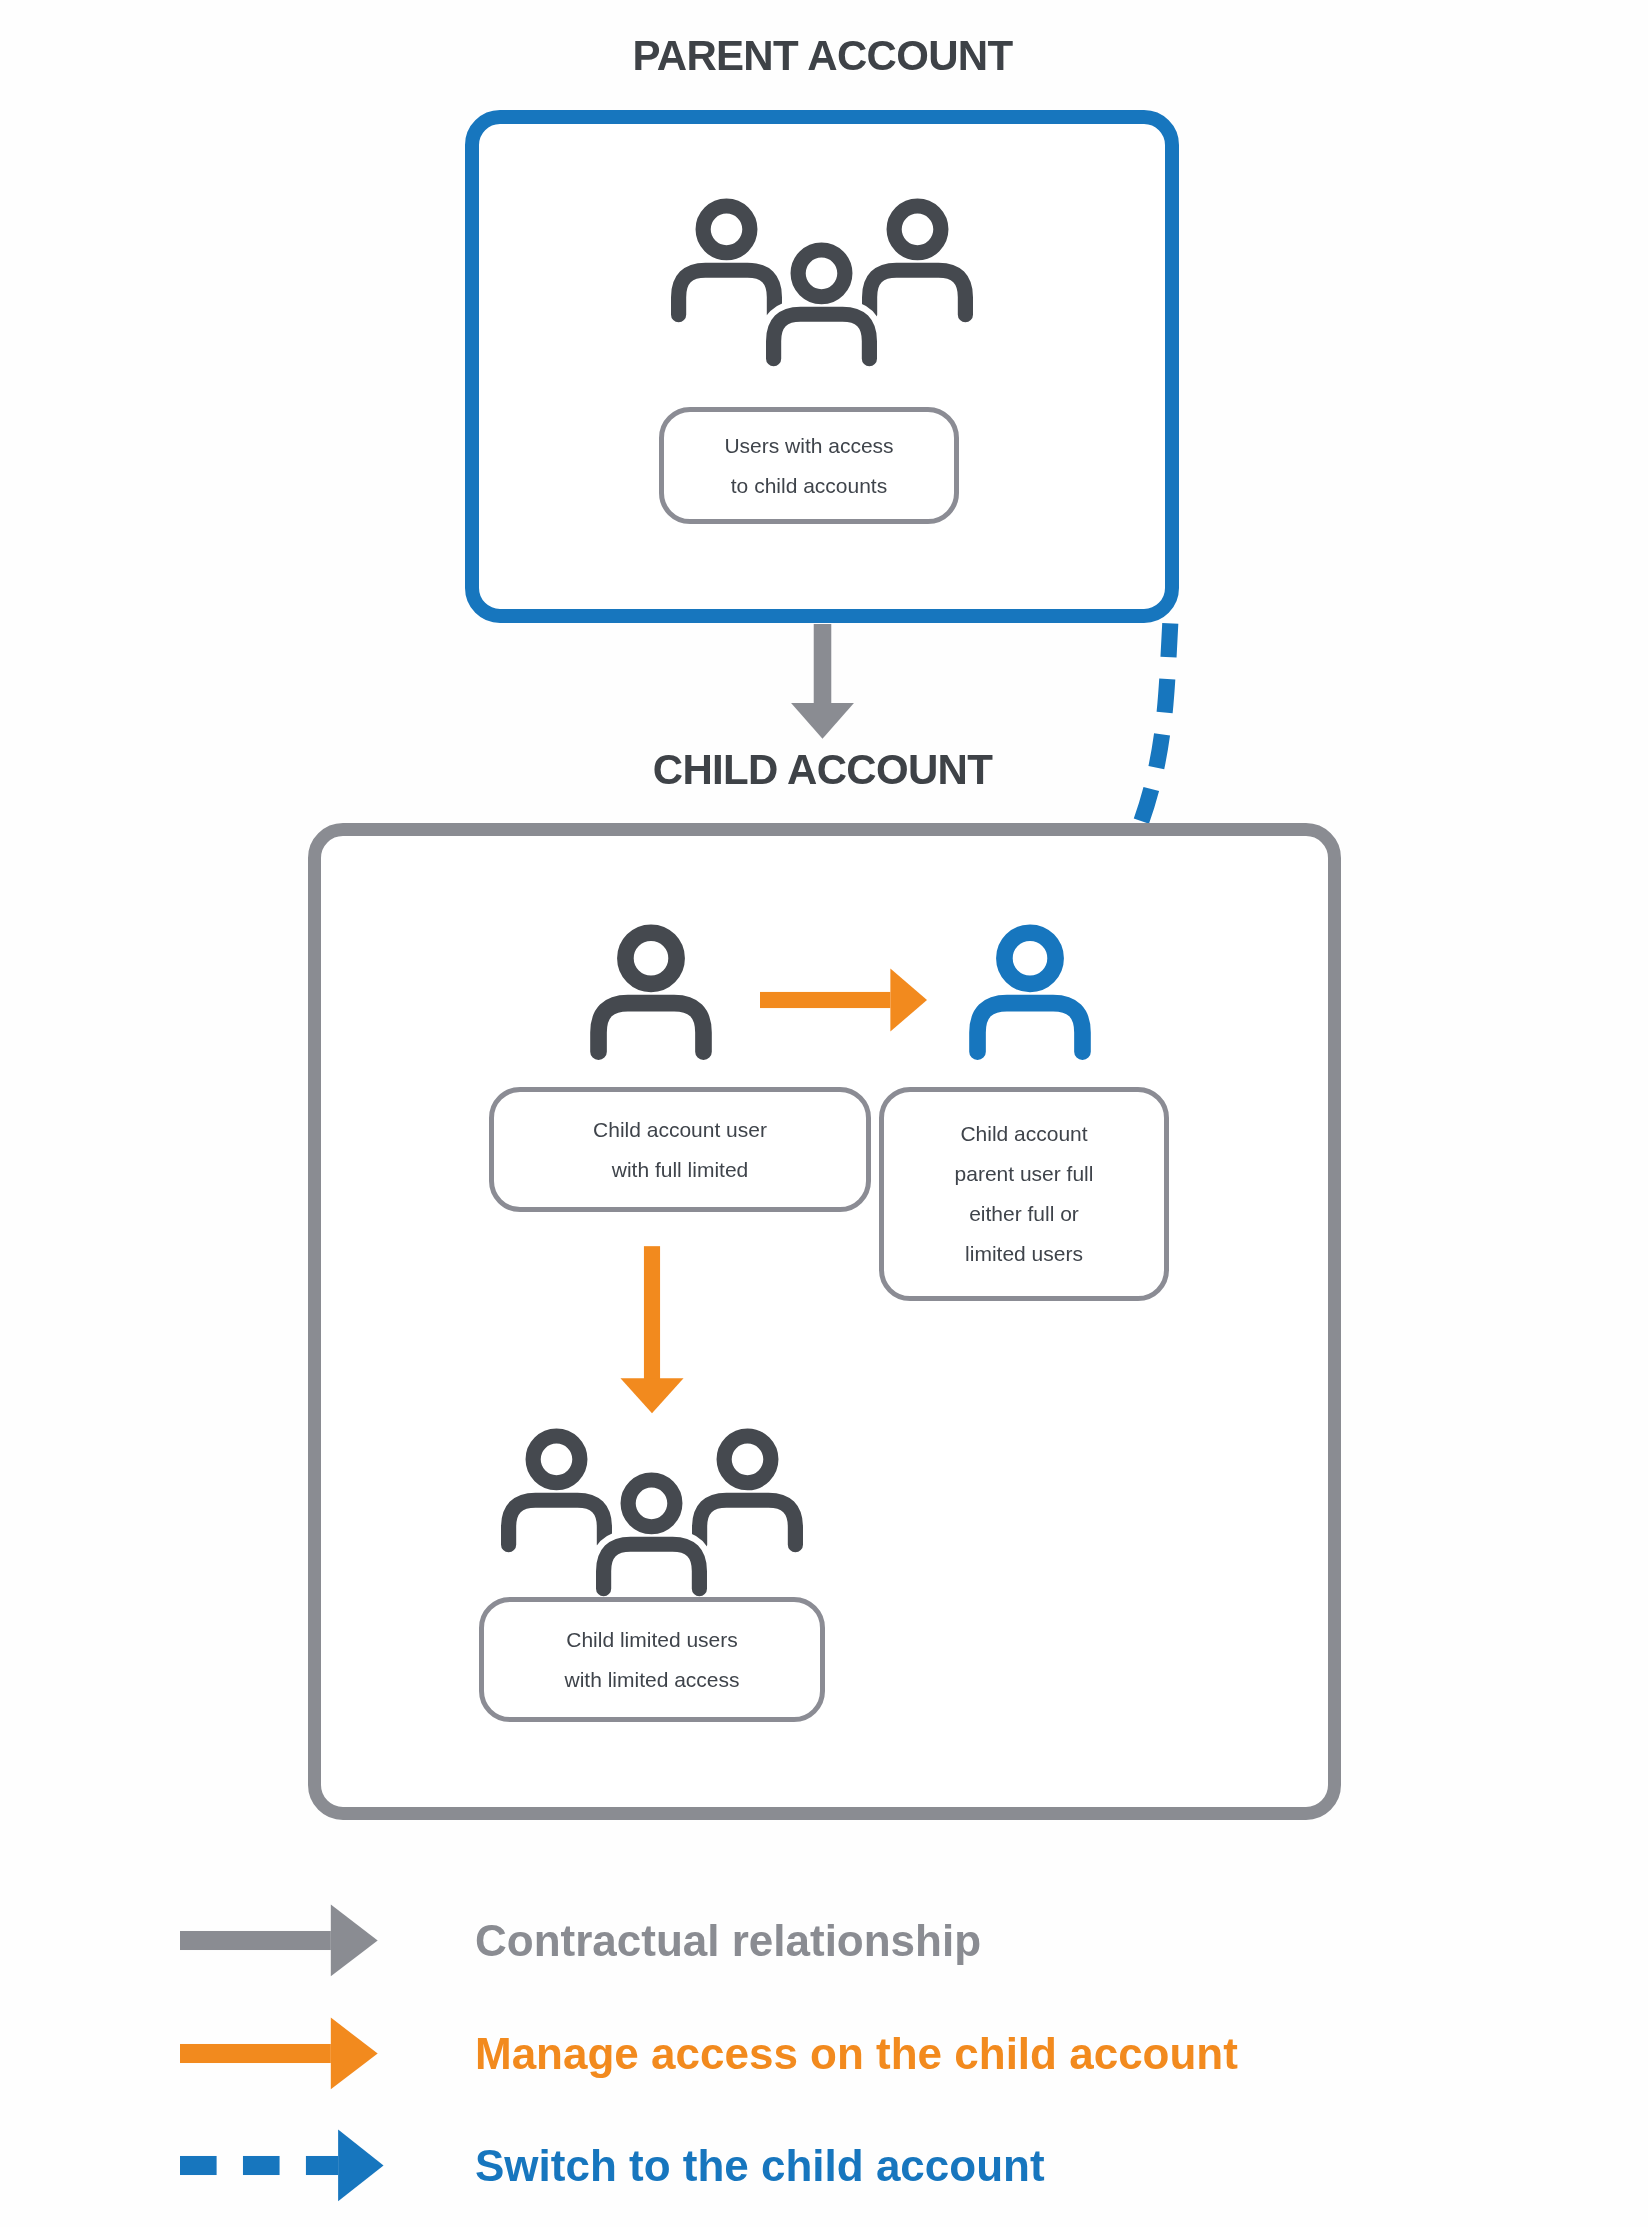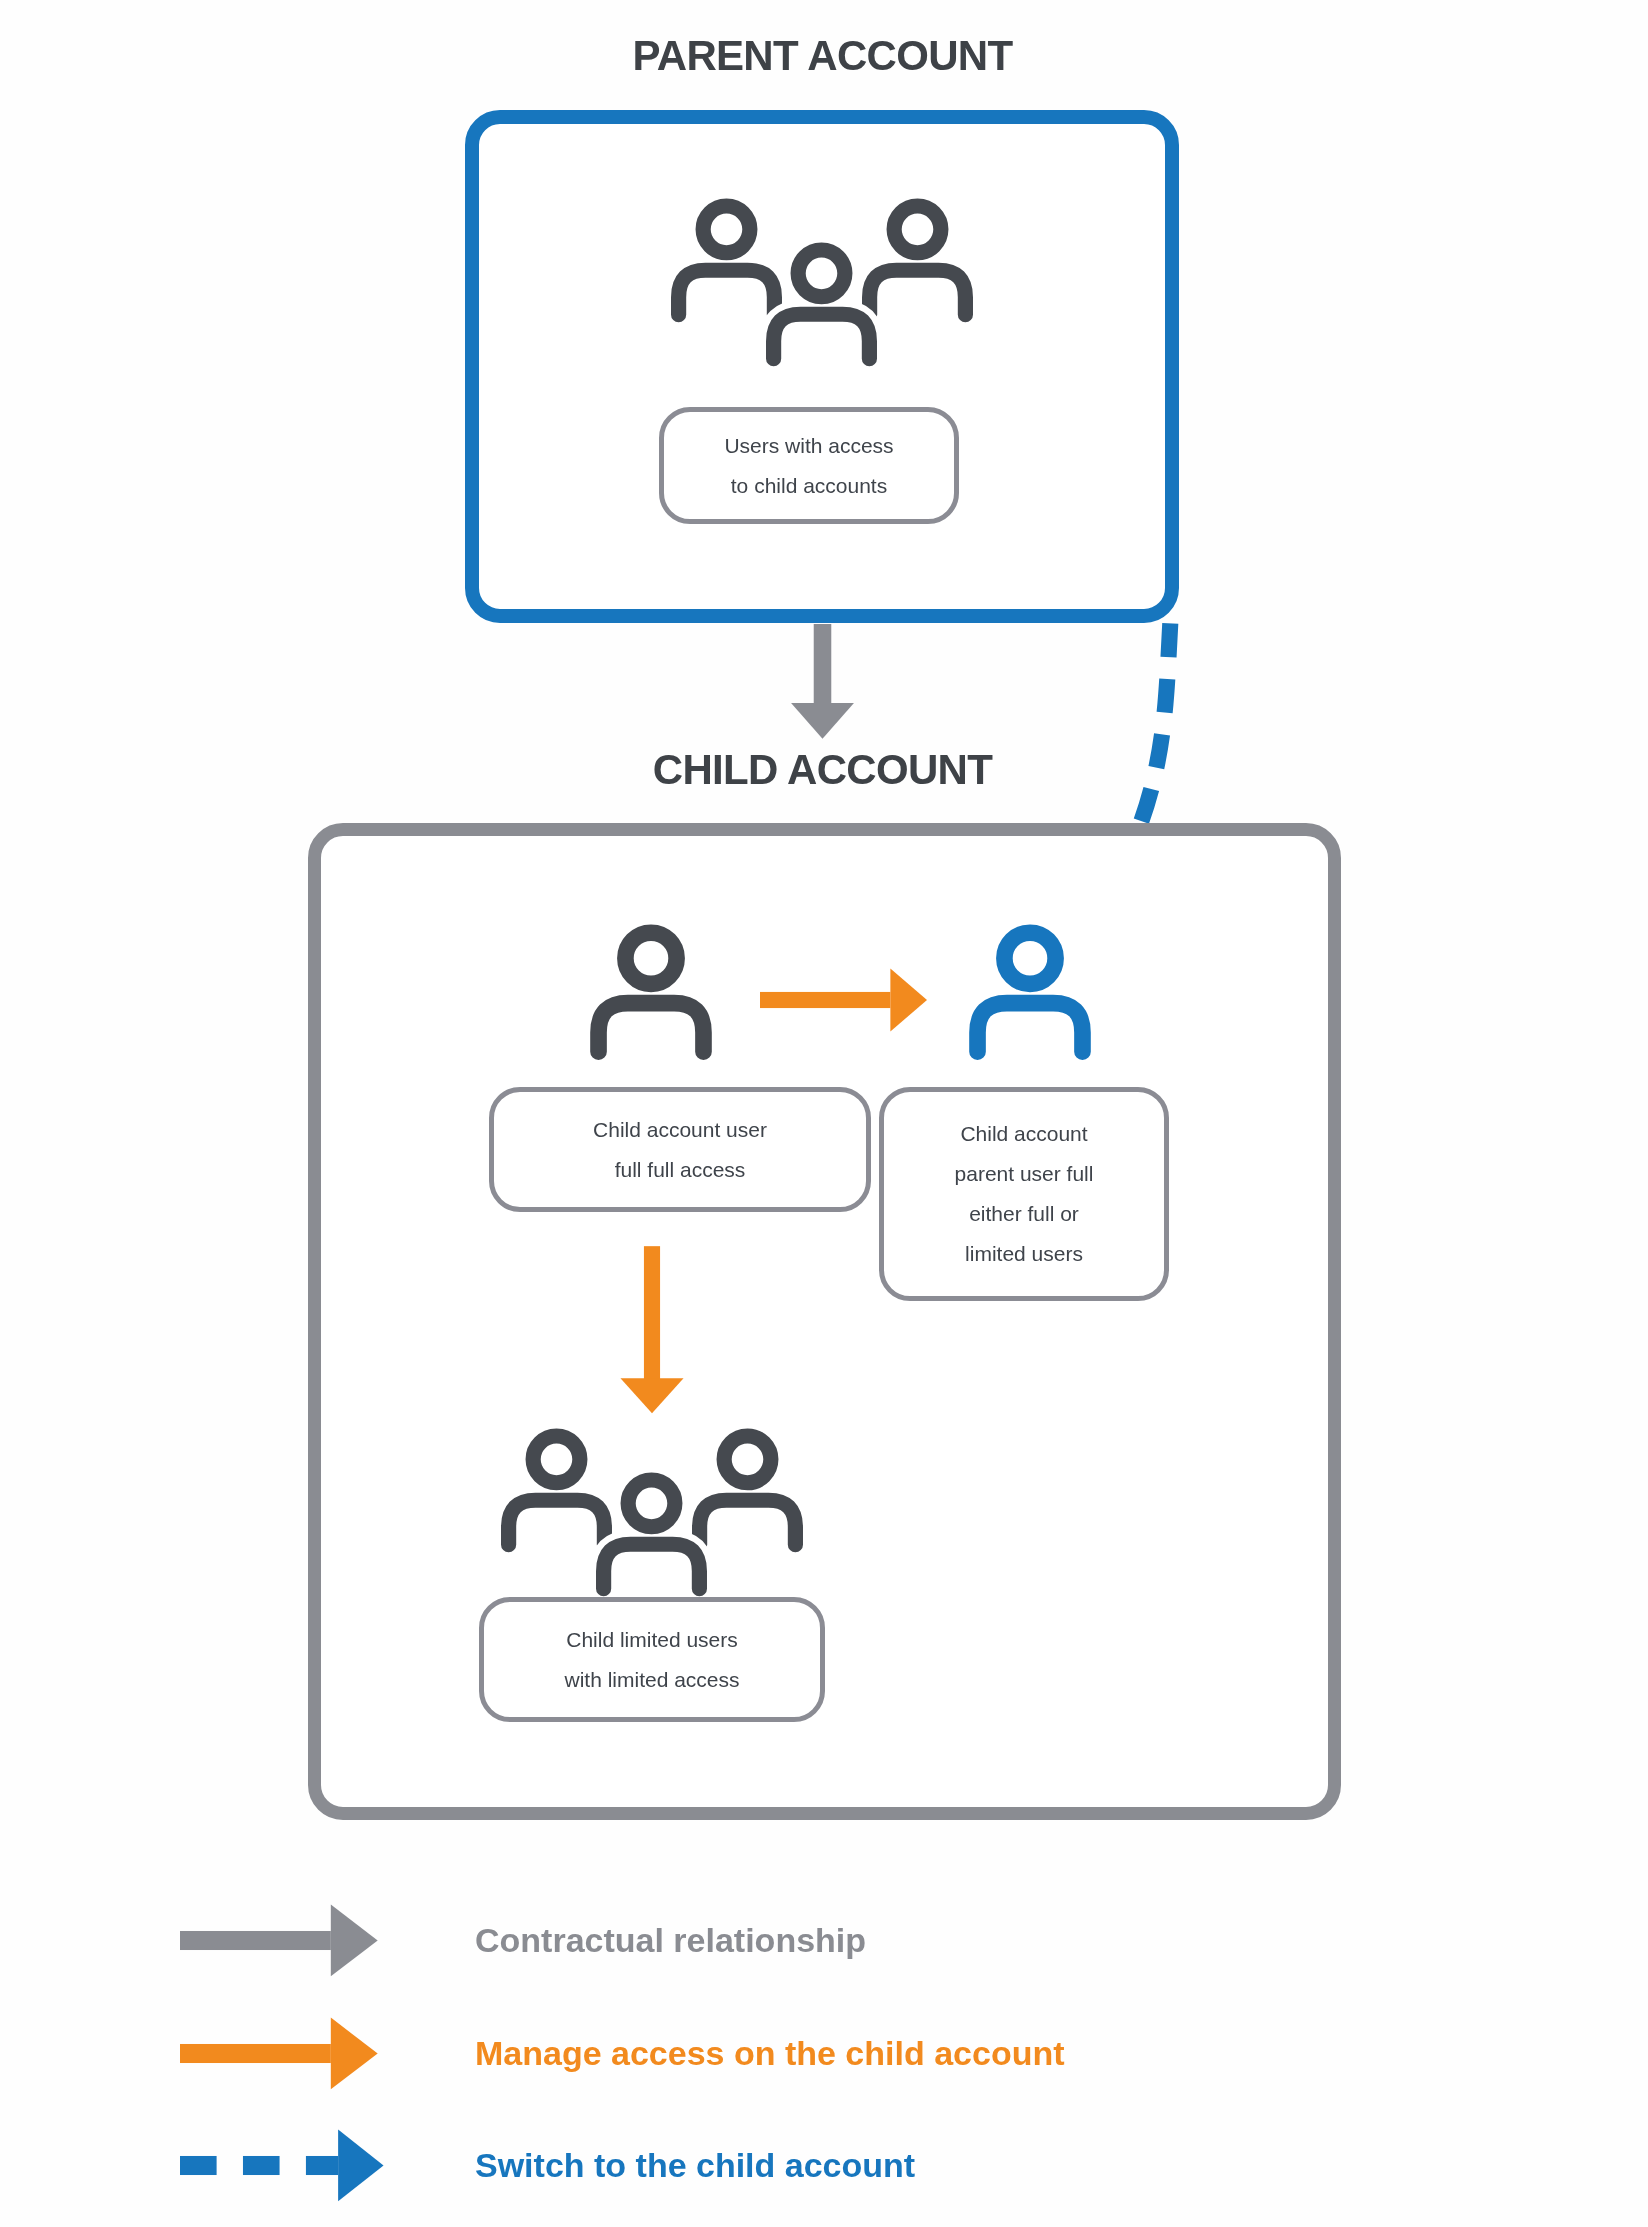--- a/index.html
+++ b/index.html
@@ -24,21 +24,21 @@
     border:5.1px solid var(--label-border);border-radius:31px;
     display:flex;flex-direction:column;justify-content:center;align-items:center;
     font-size:21px;line-height:40px;color:var(--text-dark);
     text-align:center;
   }
   .person{display:block;color:var(--dark);}
   .person.blue{color:var(--blue);}
   .group{position:absolute;}
   .legend-text{
     height:125px;line-height:125px;
-    font-size:34px;font-weight:bold;white-space:nowrap;
+    font-size:44px;font-weight:bold;white-space:nowrap;
   }
   .legend-text.gray{color:var(--gray);}
   .legend-text.orange{color:var(--orange);}
   .legend-text.blue{color:var(--blue);}
   svg{display:block;overflow:visible;}
 </style>
 </head>
 <body>
 
 <div class="canvas">
@@ -93,21 +93,21 @@
     <polygon points="178,2 178,88 228,45" fill="var(--orange)"></polygon>
   </svg>
 
   <svg class="person blue abs" style="left:966px;top:925px;" width="128" height="137" viewBox="0 0 100 107">
     <circle cx="50" cy="26" r="20" fill="none" stroke="currentColor" stroke-width="13"></circle>
     <path d="M9 99 V84 Q9 61 32 61 H68 Q91 61 91 84 V99" fill="none" stroke="currentColor" stroke-width="13" stroke-linecap="round"></path>
   </svg>
 
   <div class="abs labelbox" style="left:489px;top:1087px;width:382px;height:125px;">
     <span>Child account user</span>
-    <span>full full access</span>
+    <span>with full limited</span>
   </div>
 
   <div class="abs labelbox" style="left:879px;top:1087px;width:290px;height:214px;">
     <span>Child account</span>
     <span>parent user full</span>
     <span>either full or</span>
     <span>limited users</span>
   </div>
 
   <svg class="abs" style="left:619px;top:1246px;" width="66" height="169" viewBox="0 0 90 230">

